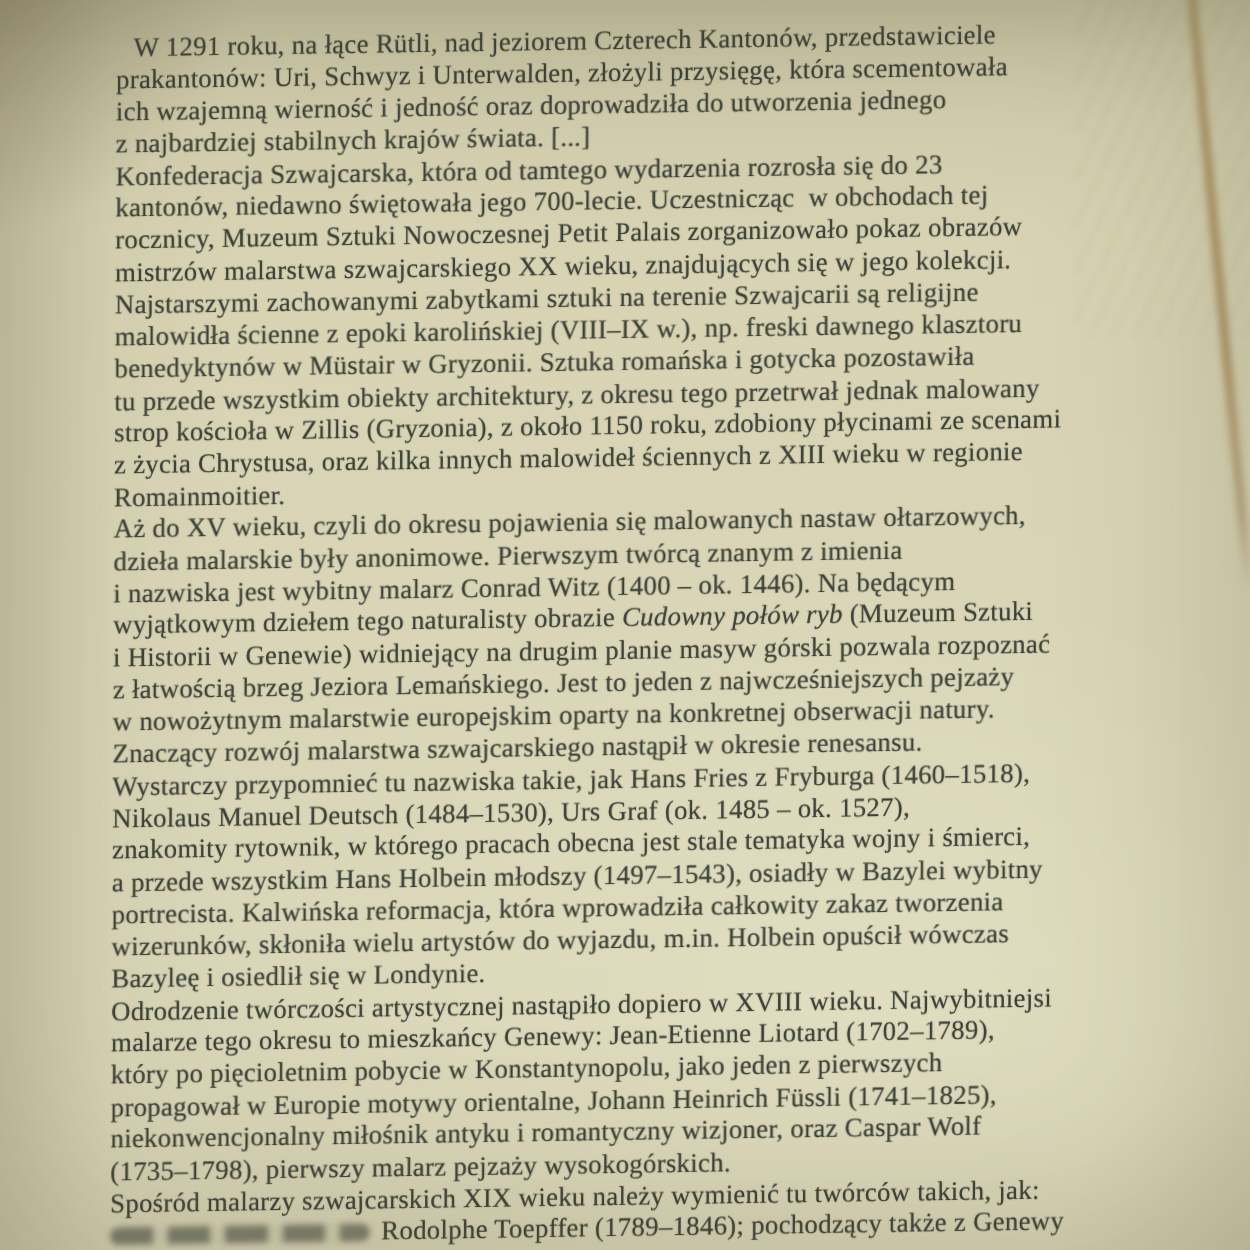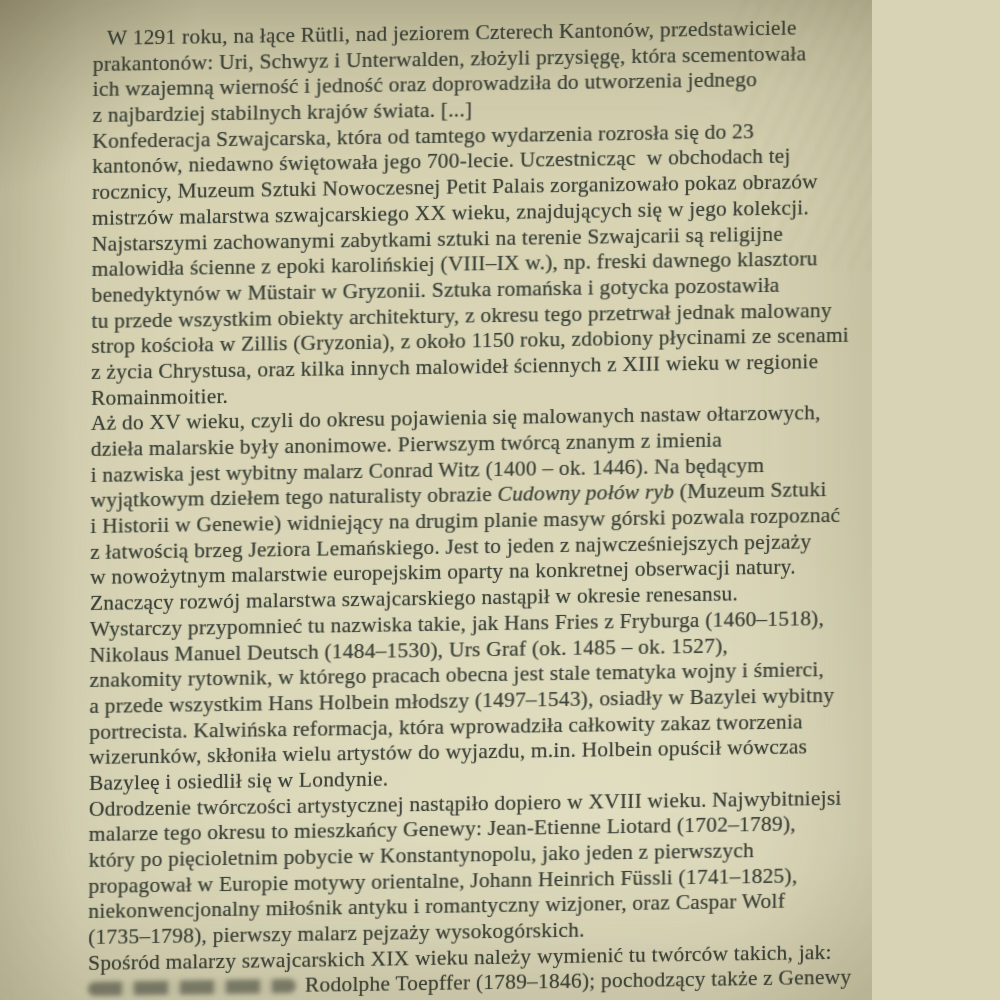--- a/index.html
+++ b/index.html
@@ -2,21 +2,21 @@
 <html><head>
 <meta charset="utf-8">
 <style>
   html,body{margin:0;padding:0;}
   body{
     width:1000px;height:1000px;overflow:hidden;
     font-family:"Liberation Serif","DejaVu Serif",serif;
     background:#d7d3b4;
   }
   .photo{
-    position:absolute;inset:0;width:872px;height:1000px;overflow:hidden;
+    position:absolute;inset:0;width:1000px;height:1000px;overflow:hidden;
     background:
       radial-gradient(ellipse 700px 500px at 68% 80%, rgba(255,252,226,0.20), rgba(255,252,226,0) 70%),
       linear-gradient(180deg,#c2be9e 0%, #cdc9a9 4%, #d3cfaf 9%, #d7d3b3 20%, #d9d5b6 45%, #dad6b8 75%, #d8d4b6 100%);
   }
   
   .vignette{
     position:absolute;inset:0;pointer-events:none;
     box-shadow:inset 0 0 170px rgba(72,64,36,0.26);
   }
   .corner-shade{

